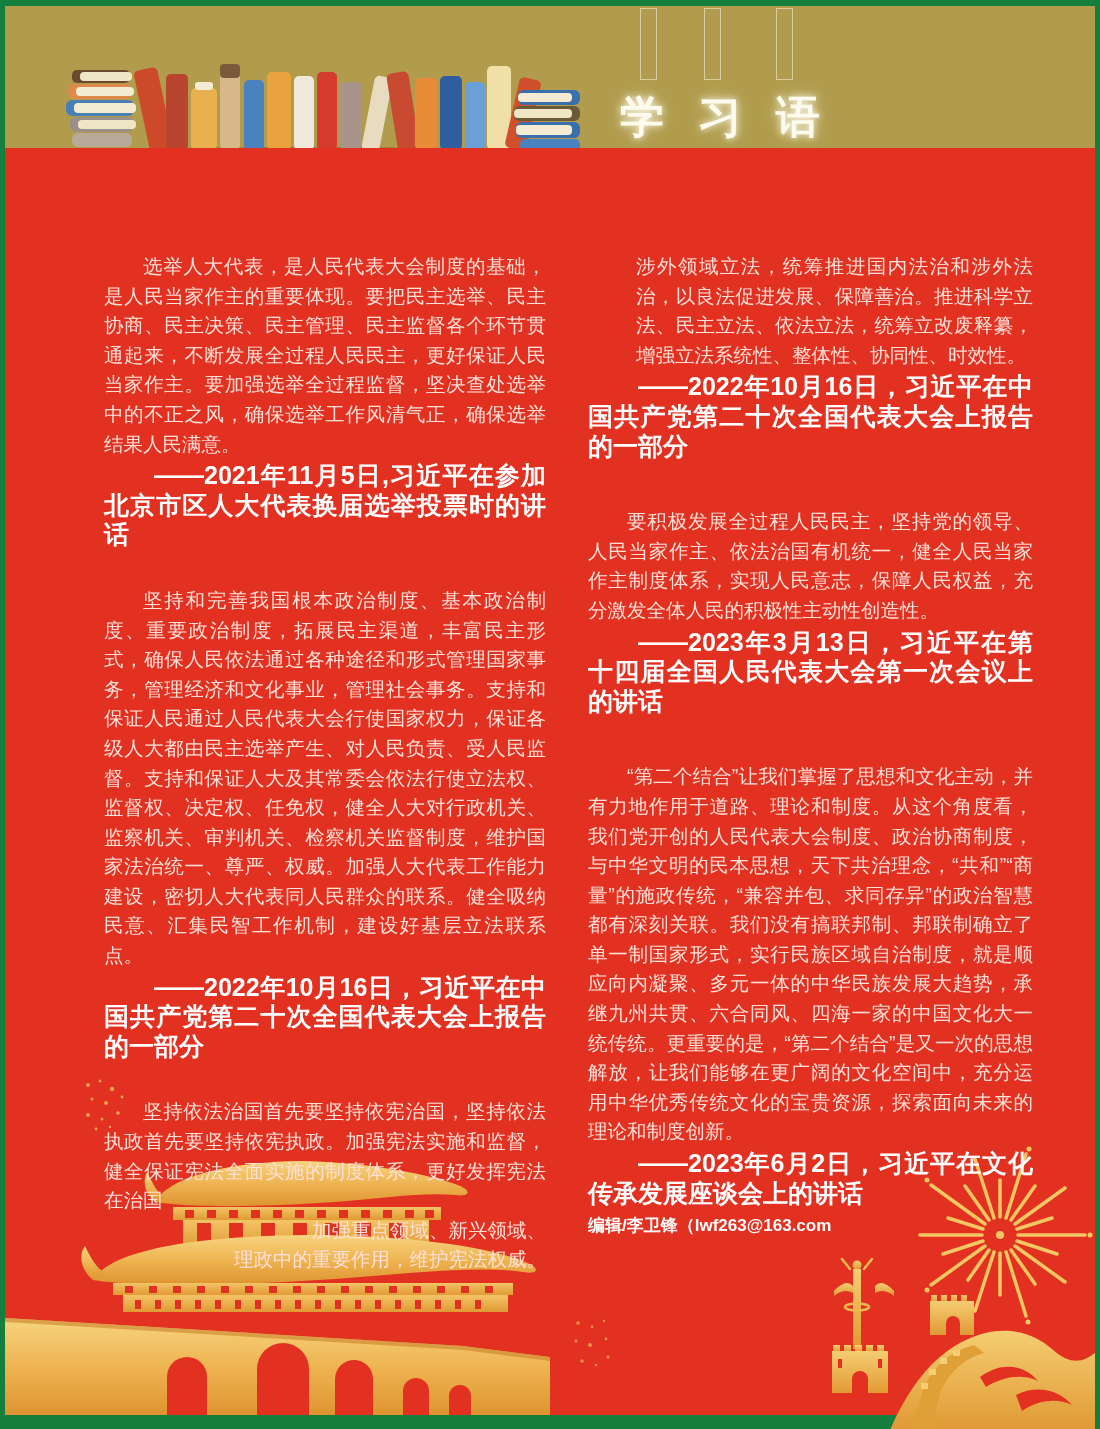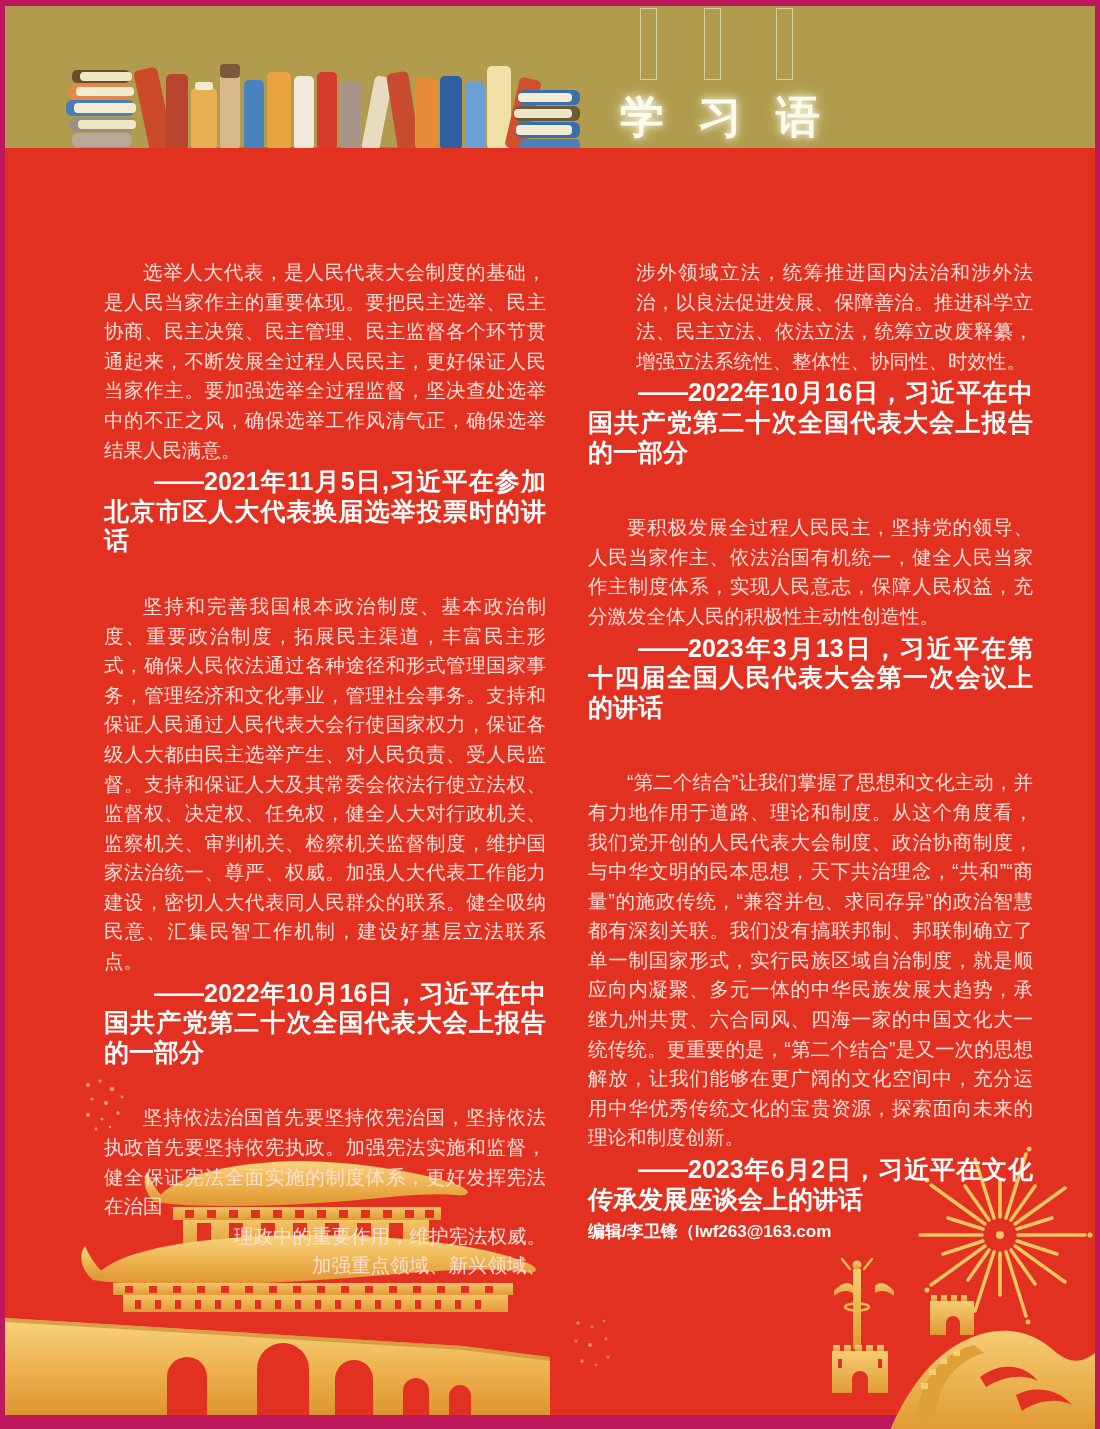--- a/index.html
+++ b/index.html
@@ -1,35 +1,35 @@
 <!DOCTYPE html>
 <html><head>
 <meta charset="utf-8">
 <style>
   html,body{margin:0;padding:0;background:#fff;}
   .page{
     position:relative;width:1100px;height:1429px;margin:0 auto;
-    background:#be185d;overflow:hidden;
+    background:#15803d;overflow:hidden;
     font-family:"Liberation Sans","DejaVu Sans",sans-serif;
   }
   
   .band{position:absolute;left:5px;right:5px;top:6px;height:142px;background:#b09c4c;}
   .deco-box{position:absolute;width:15px;height:70px;border:1px solid rgba(252,248,225,.55);}
   .deco-box.b1{left:640px;top:8px;}
   .deco-box.b2{left:704px;top:8px;}
   .deco-box.b3{left:776px;top:8px;}
   .page-title{
     position:absolute;left:620px;top:88px;
     font-size:44px;font-weight:bold;color:#fdfaee;letter-spacing:34px;white-space:nowrap;
     text-shadow:0 0 7px rgba(255,252,240,.95),0 0 16px rgba(255,252,240,.55);
   }
   .books{position:absolute;left:66px;top:52px;}
   
   .red-bg{position:absolute;left:5px;right:5px;top:148px;bottom:14px;background:#e23120;}
-  .col{position:absolute;top:258px;}
+  .col{position:absolute;top:252px;}
   .col-left{left:104px;width:442px;}
   .col-right{left:588px;width:445px;}
   .quote-text,.line-right{
     margin:0;font-size:19.5px;line-height:29.6px;color:#ffdfd7;
     text-align:justify;text-justify:inter-character;word-break:break-all;
     font-weight:400;
   }
   .quote-text{text-indent:2em;}
   .no-indent{text-indent:0;margin-left:48px;}
   .line-right{text-align:right;}
@@ -332,22 +332,22 @@
     <div class="quote-block">
       <p class="quote-text">选举人大代表，是人民代表大会制度的基础，是人民当家作主的重要体现。要把民主选举、民主协商、民主决策、民主管理、民主监督各个环节贯通起来，不断发展全过程人民民主，更好保证人民当家作主。要加强选举全过程监督，坚决查处选举中的不正之风，确保选举工作风清气正，确保选举结果人民满意。</p>
       <p class="quote-attr">——2021年11月5日,习近平在参加北京市区人大代表换届选举投票时的讲话</p>
     </div>
     <div class="quote-block">
       <p class="quote-text">坚持和完善我国根本政治制度、基本政治制度、重要政治制度，拓展民主渠道，丰富民主形式，确保人民依法通过各种途径和形式管理国家事务，管理经济和文化事业，管理社会事务。支持和保证人民通过人民代表大会行使国家权力，保证各级人大都由民主选举产生、对人民负责、受人民监督。支持和保证人大及其常委会依法行使立法权、监督权、决定权、任免权，健全人大对行政机关、监察机关、审判机关、检察机关监督制度，维护国家法治统一、尊严、权威。加强人大代表工作能力建设，密切人大代表同人民群众的联系。健全吸纳民意、汇集民智工作机制，建设好基层立法联系点。</p>
       <p class="quote-attr">——2022年10月16日，习近平在中国共产党第二十次全国代表大会上报告的一部分</p>
     </div>
     <div class="quote-block last wrap-gap">
       <p class="quote-text">坚持依法治国首先要坚持依宪治国，坚持依法执政首先要坚持依宪执政。加强宪法实施和监督，健全保证宪法全面实施的制度体系，更好发挥宪法在治国</p>
+      <p class="line-right">加强重点领域、新兴领域、</p>
       <p class="line-right">理政中的重要作用，维护宪法权威。</p>
-      <p class="line-right">加强重点领域、新兴领域、</p>
     </div>
   </div>
 
   <div class="col col-right">
     <div class="quote-block">
       <p class="quote-text no-indent">涉外领域立法，统筹推进国内法治和涉外法治，以良法促进发展、保障善治。推进科学立法、民主立法、依法立法，统筹立改废释纂，增强立法系统性、整体性、协同性、时效性。</p>
       <p class="quote-attr">——2022年10月16日，习近平在中国共产党第二十次全国代表大会上报告的一部分</p>
     </div>
     <div class="quote-block">
       <p class="quote-text">要积极发展全过程人民民主，坚持党的领导、人民当家作主、依法治国有机统一，健全人民当家作主制度体系，实现人民意志，保障人民权益，充分激发全体人民的积极性主动性创造性。</p>

